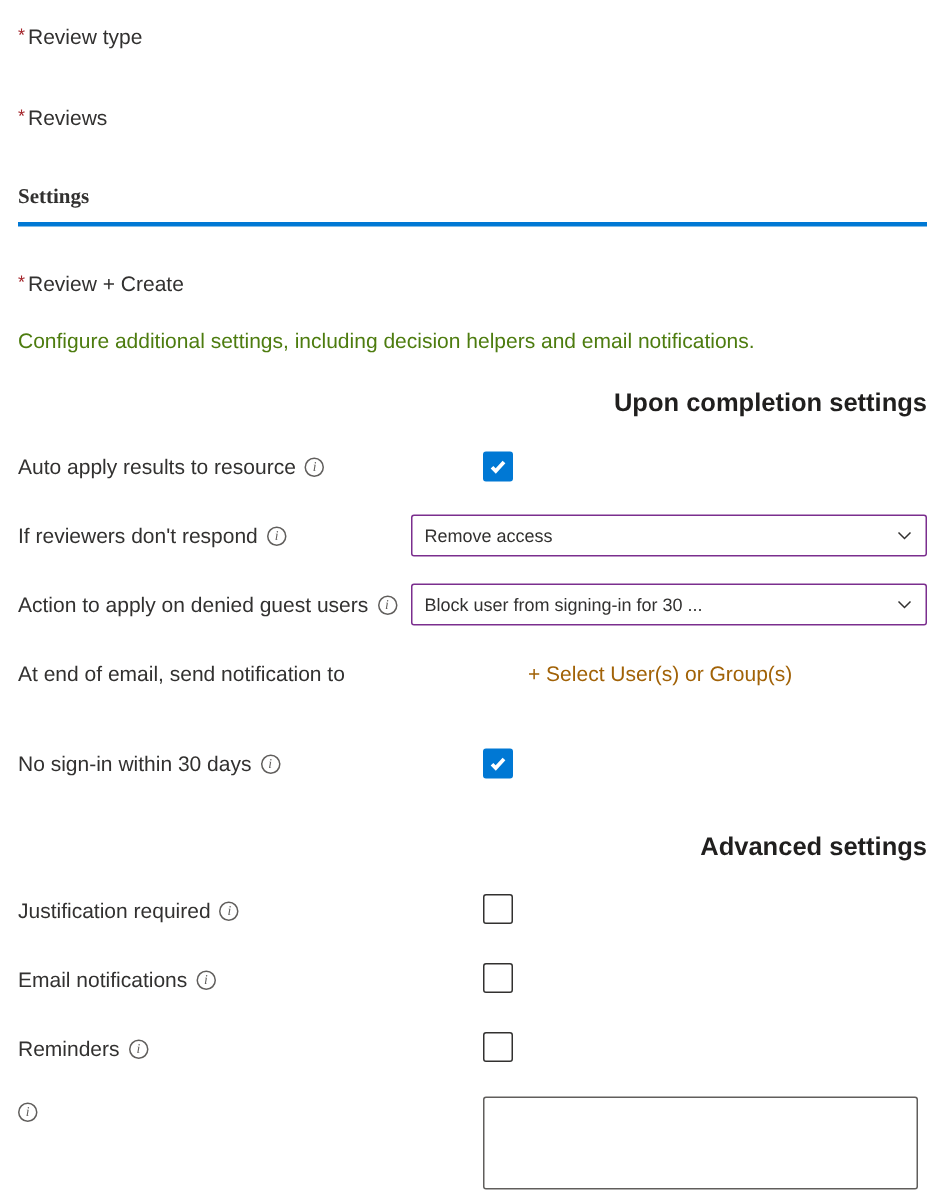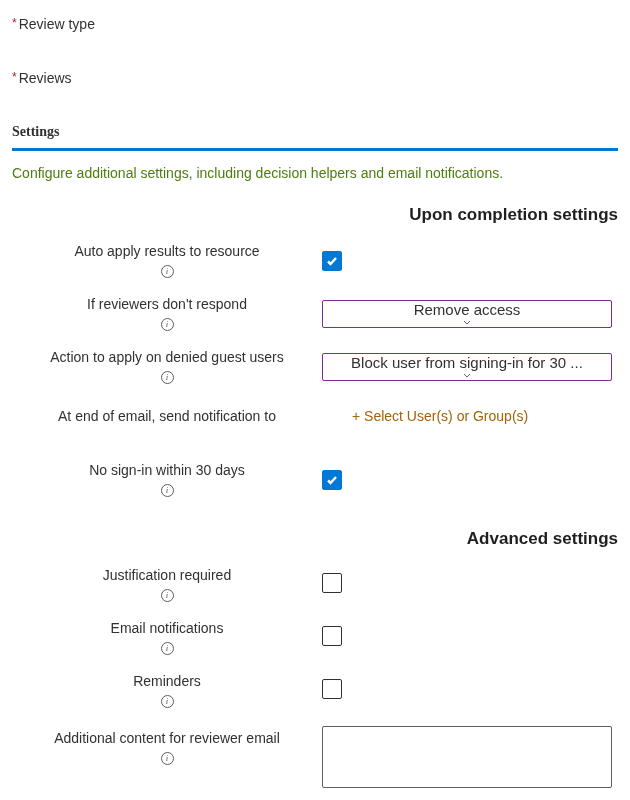--- a/index.html
+++ b/index.html
@@ -53,21 +53,20 @@
       align-items: center;
       margin-bottom: 18px;
       min-height: 28px;
     }
     .form-label {
       width: 310px;
       display: flex;
       align-items: center;
       gap: 6px;
       color: #323130;
-      flex-direction: column;
     }
     .info-icon {
       width: 13px;
       height: 13px;
       border: 1px solid #605e5c;
       border-radius: 50%;
       display: inline-flex;
       align-items: center;
       justify-content: center;
       font-size: 9px;
@@ -93,33 +92,32 @@
       border-color: #0078d4;
     }
     .checkmark {
       width: 12px;
       height: 12px;
       stroke: #fff;
       stroke-width: 2.5;
       fill: none;
     }
     .select {
-      width: 290px;
+      width: 344px;
       height: 28px;
       border: 1px solid #7b2e8e;
       border-radius: 2px;
       padding: 0 8px;
       display: flex;
       align-items: center;
       justify-content: space-between;
       cursor: pointer;
       background: #fff;
       color: #323130;
-      font-size: 15px;
-      flex-direction: column;
+      font-size: 12px;
     }
     .select .chevron {
       width: 12px;
       height: 12px;
     }
     .link-button {
       color: #a16207;
       cursor: pointer;
       font-size: 14px;
       padding-left: 30px;
@@ -143,20 +141,23 @@
 <div class="tabs">
   <div class="tab">
     <span class="required-asterisk">*</span><span>Review type</span>
   </div>
   <div class="tab">
     <span class="required-asterisk">*</span><span>Reviews</span>
   </div>
   <div class="tab active">
     <span>Settings</span>
   </div>
+  <div class="tab">
+    <span class="required-asterisk">*</span><span>Review + Create</span>
+  </div>
 </div>
 
 <p class="description">Configure additional settings, including decision helpers and email notifications.</p>
 
 <div class="section">
   <h3 class="section-title">Upon completion settings</h3>
 
   <div class="form-row">
     <div class="form-label">
       <span>Auto apply results to resource</span>
@@ -256,20 +257,19 @@
       <span>Reminders</span>
       <span class="info-icon">i</span>
     </div>
     <div class="form-control">
       <div class="checkbox"></div>
     </div>
   </div>
 
   <div class="form-row align-top">
     <div class="form-label">
-      <span>Additional content for reviewer email</span>
       <span class="info-icon">i</span>
     </div>
     <div class="form-control">
       <textarea class="textarea" value="" style=""></textarea>
     </div>
   </div>
 </div>
 
 </body></html>

